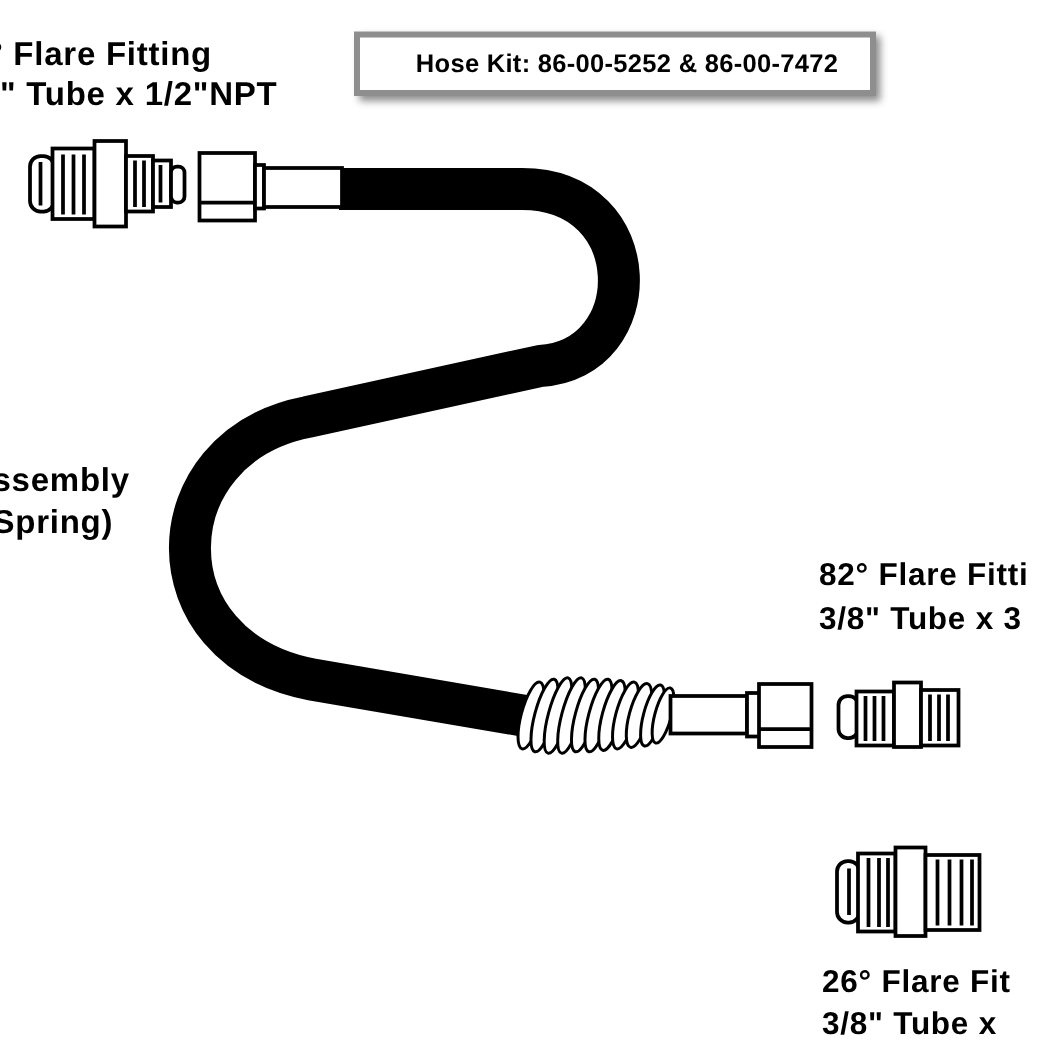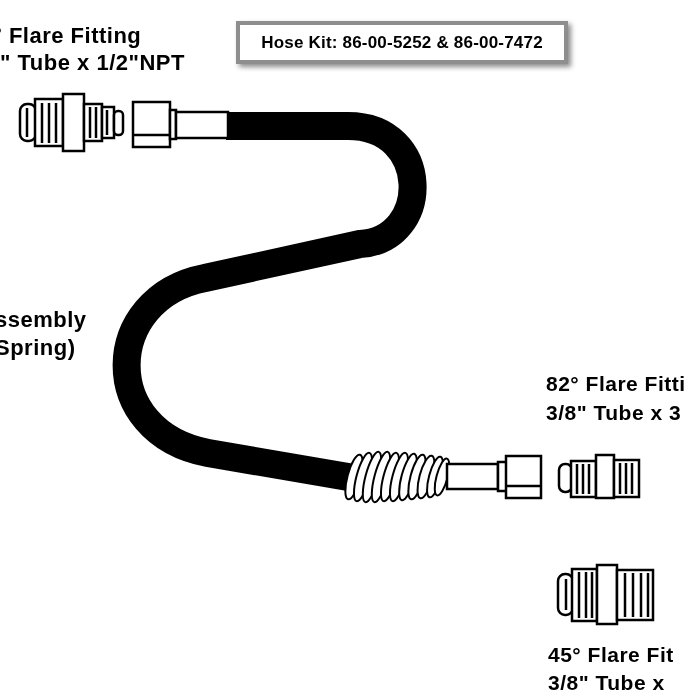--- a/index.html
+++ b/index.html
@@ -27,20 +27,21 @@
   .label-rm{left:546px;top:369px;line-height:29px;}
   .label-br{left:548px;top:641px;line-height:28px;}
   .title-box{
     position:absolute;left:236px;top:21px;width:324px;height:35px;
     background:#fff;
     border:4px solid #8e8e8e;
     box-shadow:3px 3px 5px rgba(0,0,0,0.45);
     display:flex;align-items:center;justify-content:center;
     font-weight:bold;font-size:17px;letter-spacing:.2px;
     white-space:nowrap;
+    padding-left:16px;
   }
 </style>
 </head>
 <body>
 
 <div class="stage">
 
   <svg width="700" height="700" viewBox="0 0 700 700">
 
     <path d="M 226 126 L 348 126 C 432 126, 432 240, 360 244 L 205 278 C 102 298, 98 432, 208 453 L 354 478" fill="none" stroke="#000" stroke-width="28"></path>
@@ -131,17 +132,17 @@
     <span class="line">ssembly</span>
     <span class="line">Spring)</span>
   </div>
 
   <div class="label label-rm">
     <span class="line">82° Flare Fitti</span>
     <span class="line">3/8" Tube x 3</span>
   </div>
 
   <div class="label label-br">
-    <span class="line">45° Flare Fit</span>
+    <span class="line">26° Flare Fit</span>
     <span class="line">3/8" Tube x</span>
   </div>
 
 </div>
 
 </body></html>

